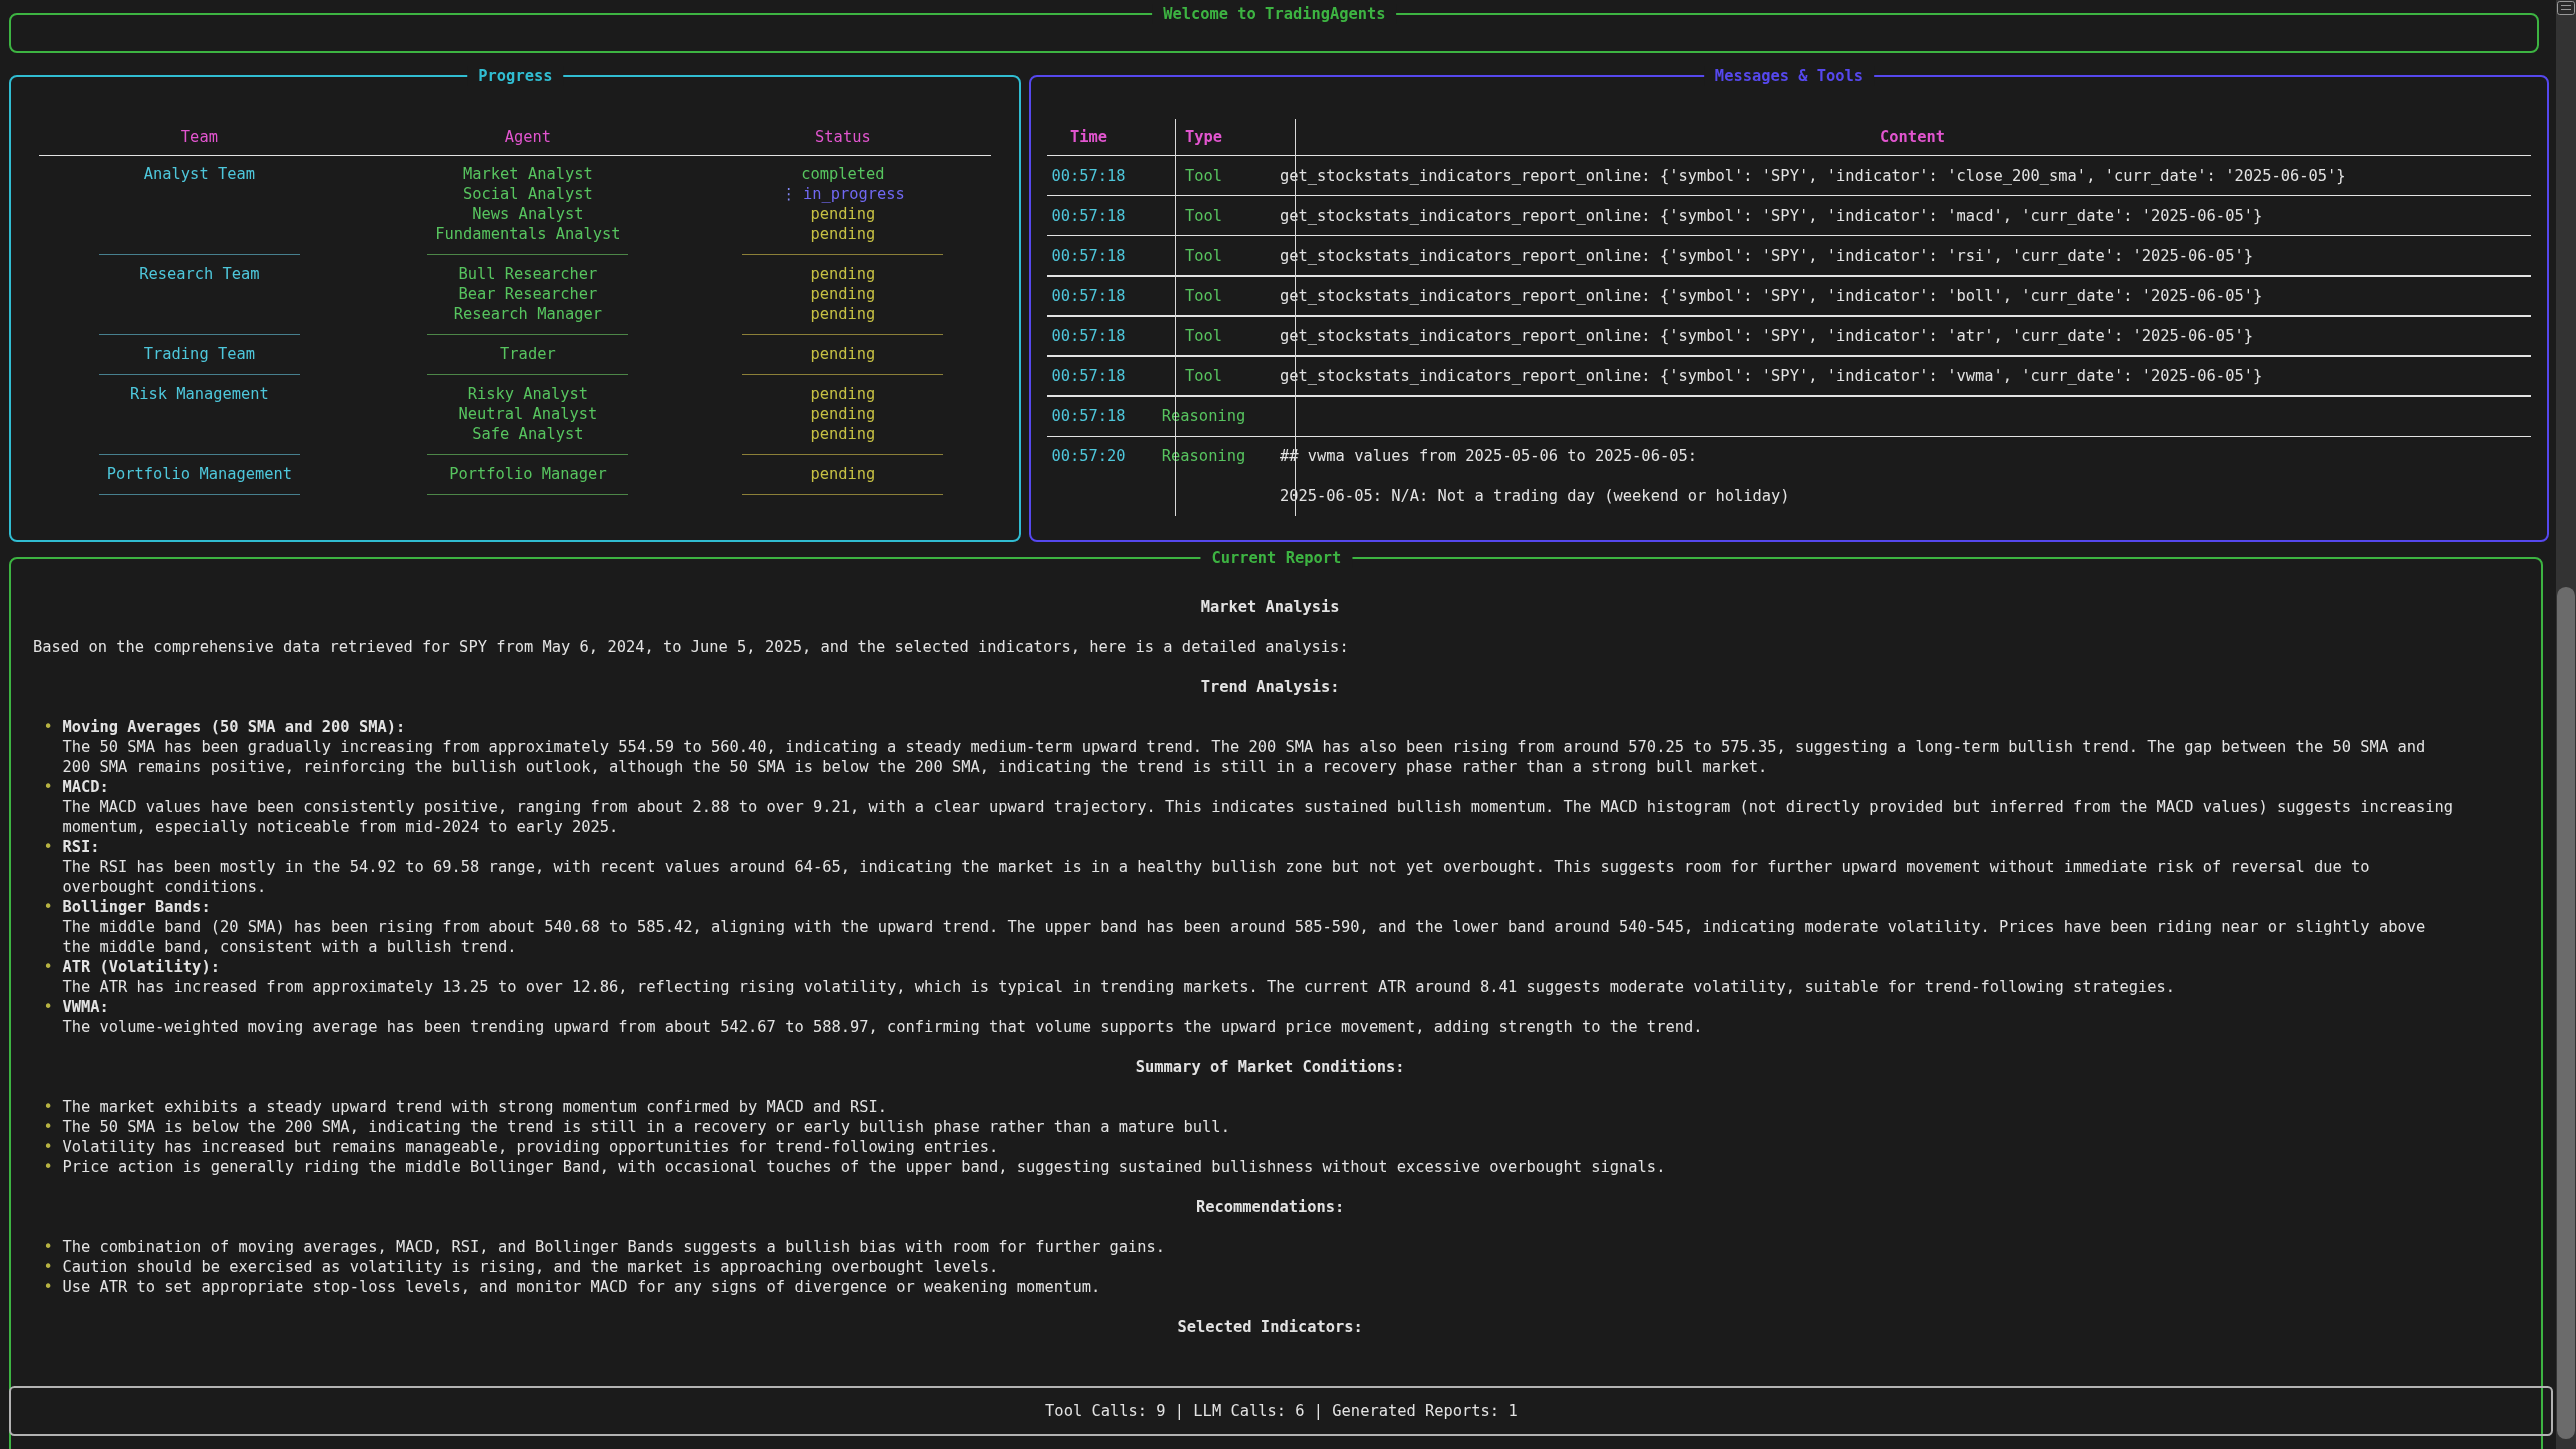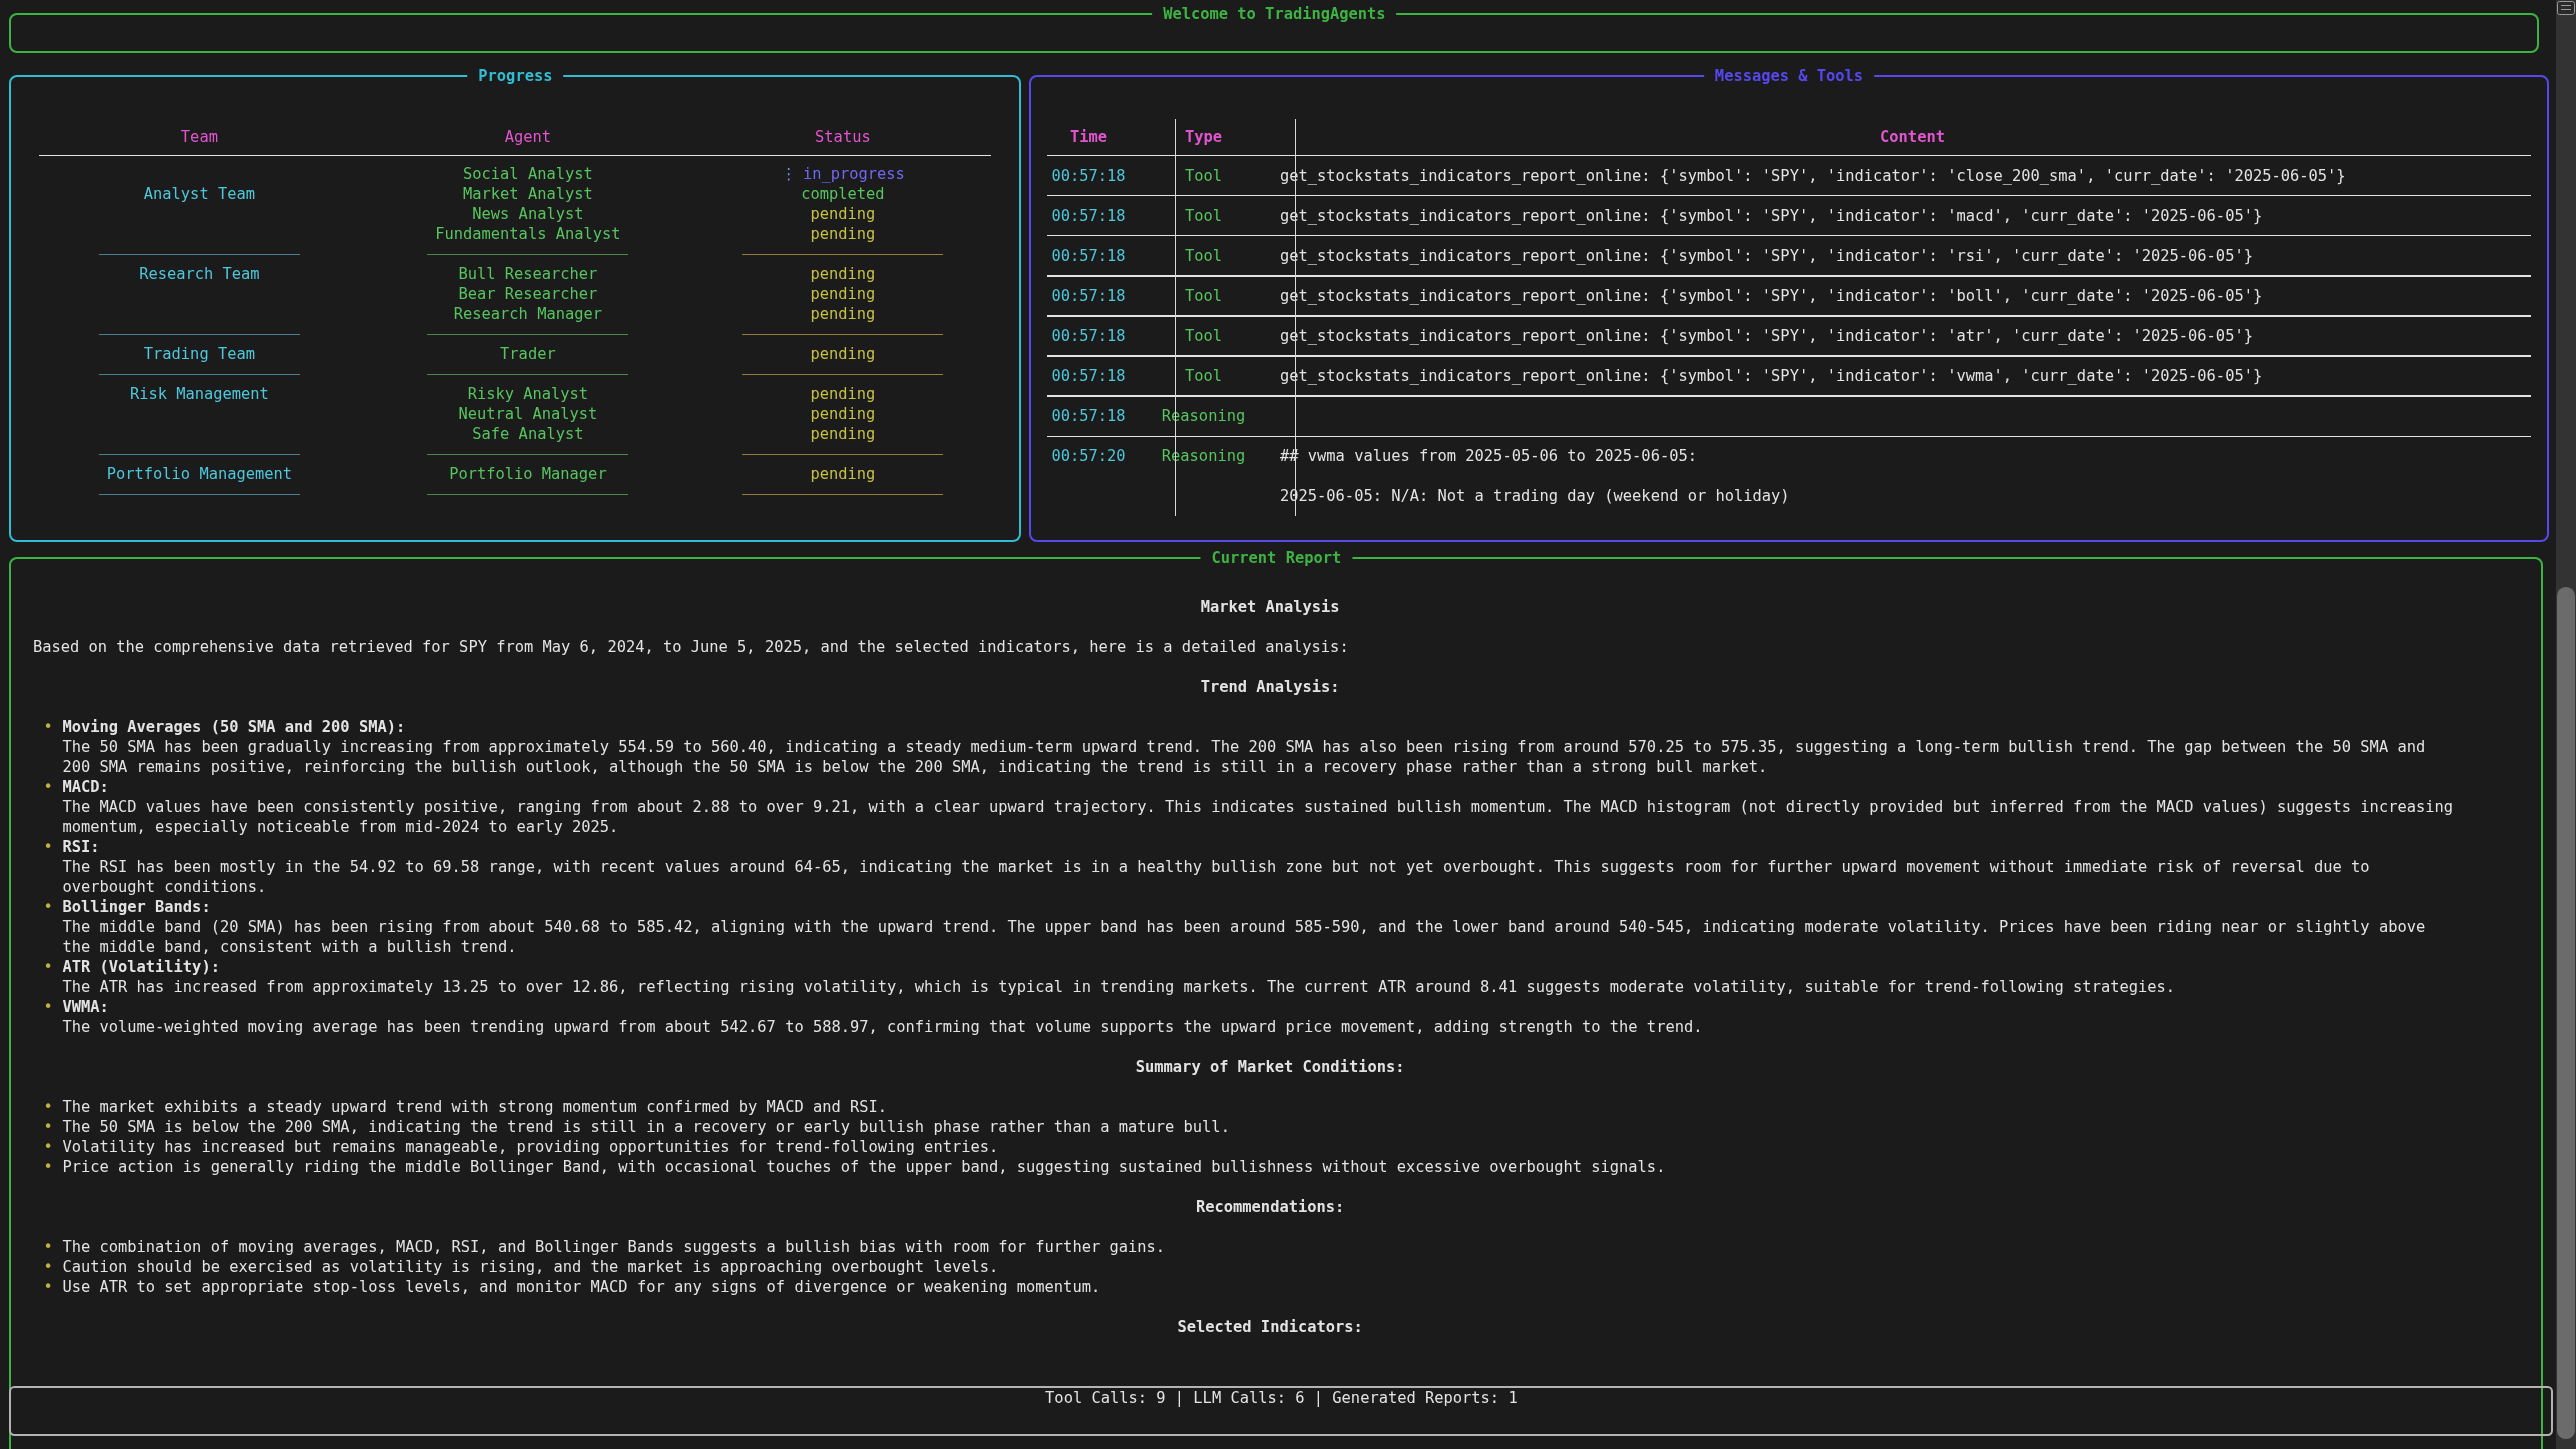--- a/index.html
+++ b/index.html
@@ -60,21 +60,21 @@
   .report-body{padding:24px 34px 0 21.5px}
   .report-heading{text-align:center;font-weight:bold;margin:20px 0;color:var(--white)}
   .report-heading.first{margin-top:14px}
   .report-intro{margin:0}
   ul.bullets{list-style:none}
   li.bullet{position:relative;padding-left:29.5px;max-width:2422px}
   li.bullet .dot{position:absolute;left:10.7px;top:0;color:var(--bullet-olive)}
   li.bullet .blabel{font-weight:bold}
   
   #footer{left:9.4px;top:1386px;width:2544px;height:50px;border:2px solid var(--footer-border);
-    border-radius:5.4px;display:flex;justify-content:center;position:absolute}
+    border-radius:5.4px;display:flex;align-items:center;justify-content:center;position:absolute}
   
   #scrollbar{position:absolute;right:0;top:0;width:20px;height:1449px;background:var(--scroll-track)}
   #scroll-btn{position:absolute;right:1.3px;top:1.3px;width:17.4px;height:13.4px;border:1.3px solid #9a9a9a;
     border-radius:2.7px;background:#2a2a2a}
   #scroll-btn i{display:block;height:1.3px;background:#9a9a9a;margin:2.7px 2.7px 0}
   #scroll-thumb{position:absolute;right:1.3px;top:587px;width:17.4px;height:852px;
     background:var(--scroll-thumb);border-radius:8.7px}
 </style>
 </head>
 <body>
@@ -87,28 +87,28 @@
   <span class="panel-title">Progress</span>
   <div class="ptable">
     <div class="prow phead">
       <div>Team</div>
       <div>Agent</div>
       <div>Status</div>
     </div>
     <div class="phead-sep"></div>
     <div id="progress-rows">
         <div class="prow">
-          <div class="team-cell"></div>
-          <div class="agent-cell">Social Analyst</div>
-          <div class="status-cell st-in_progress"><span class="spinner">⋮</span><span>in_progress</span></div>
-        </div>
-        <div class="prow">
           <div class="team-cell">Analyst Team</div>
           <div class="agent-cell">Market Analyst</div>
           <div class="status-cell st-completed"><span>completed</span></div>
+        </div>
+        <div class="prow">
+          <div class="team-cell"></div>
+          <div class="agent-cell">Social Analyst</div>
+          <div class="status-cell st-in_progress"><span class="spinner">⋮</span><span>in_progress</span></div>
         </div>
         <div class="prow">
           <div class="team-cell"></div>
           <div class="agent-cell">News Analyst</div>
           <div class="status-cell st-pending"><span>pending</span></div>
         </div>
         <div class="prow">
           <div class="team-cell"></div>
           <div class="agent-cell">Fundamentals Analyst</div>
           <div class="status-cell st-pending"><span>pending</span></div>

